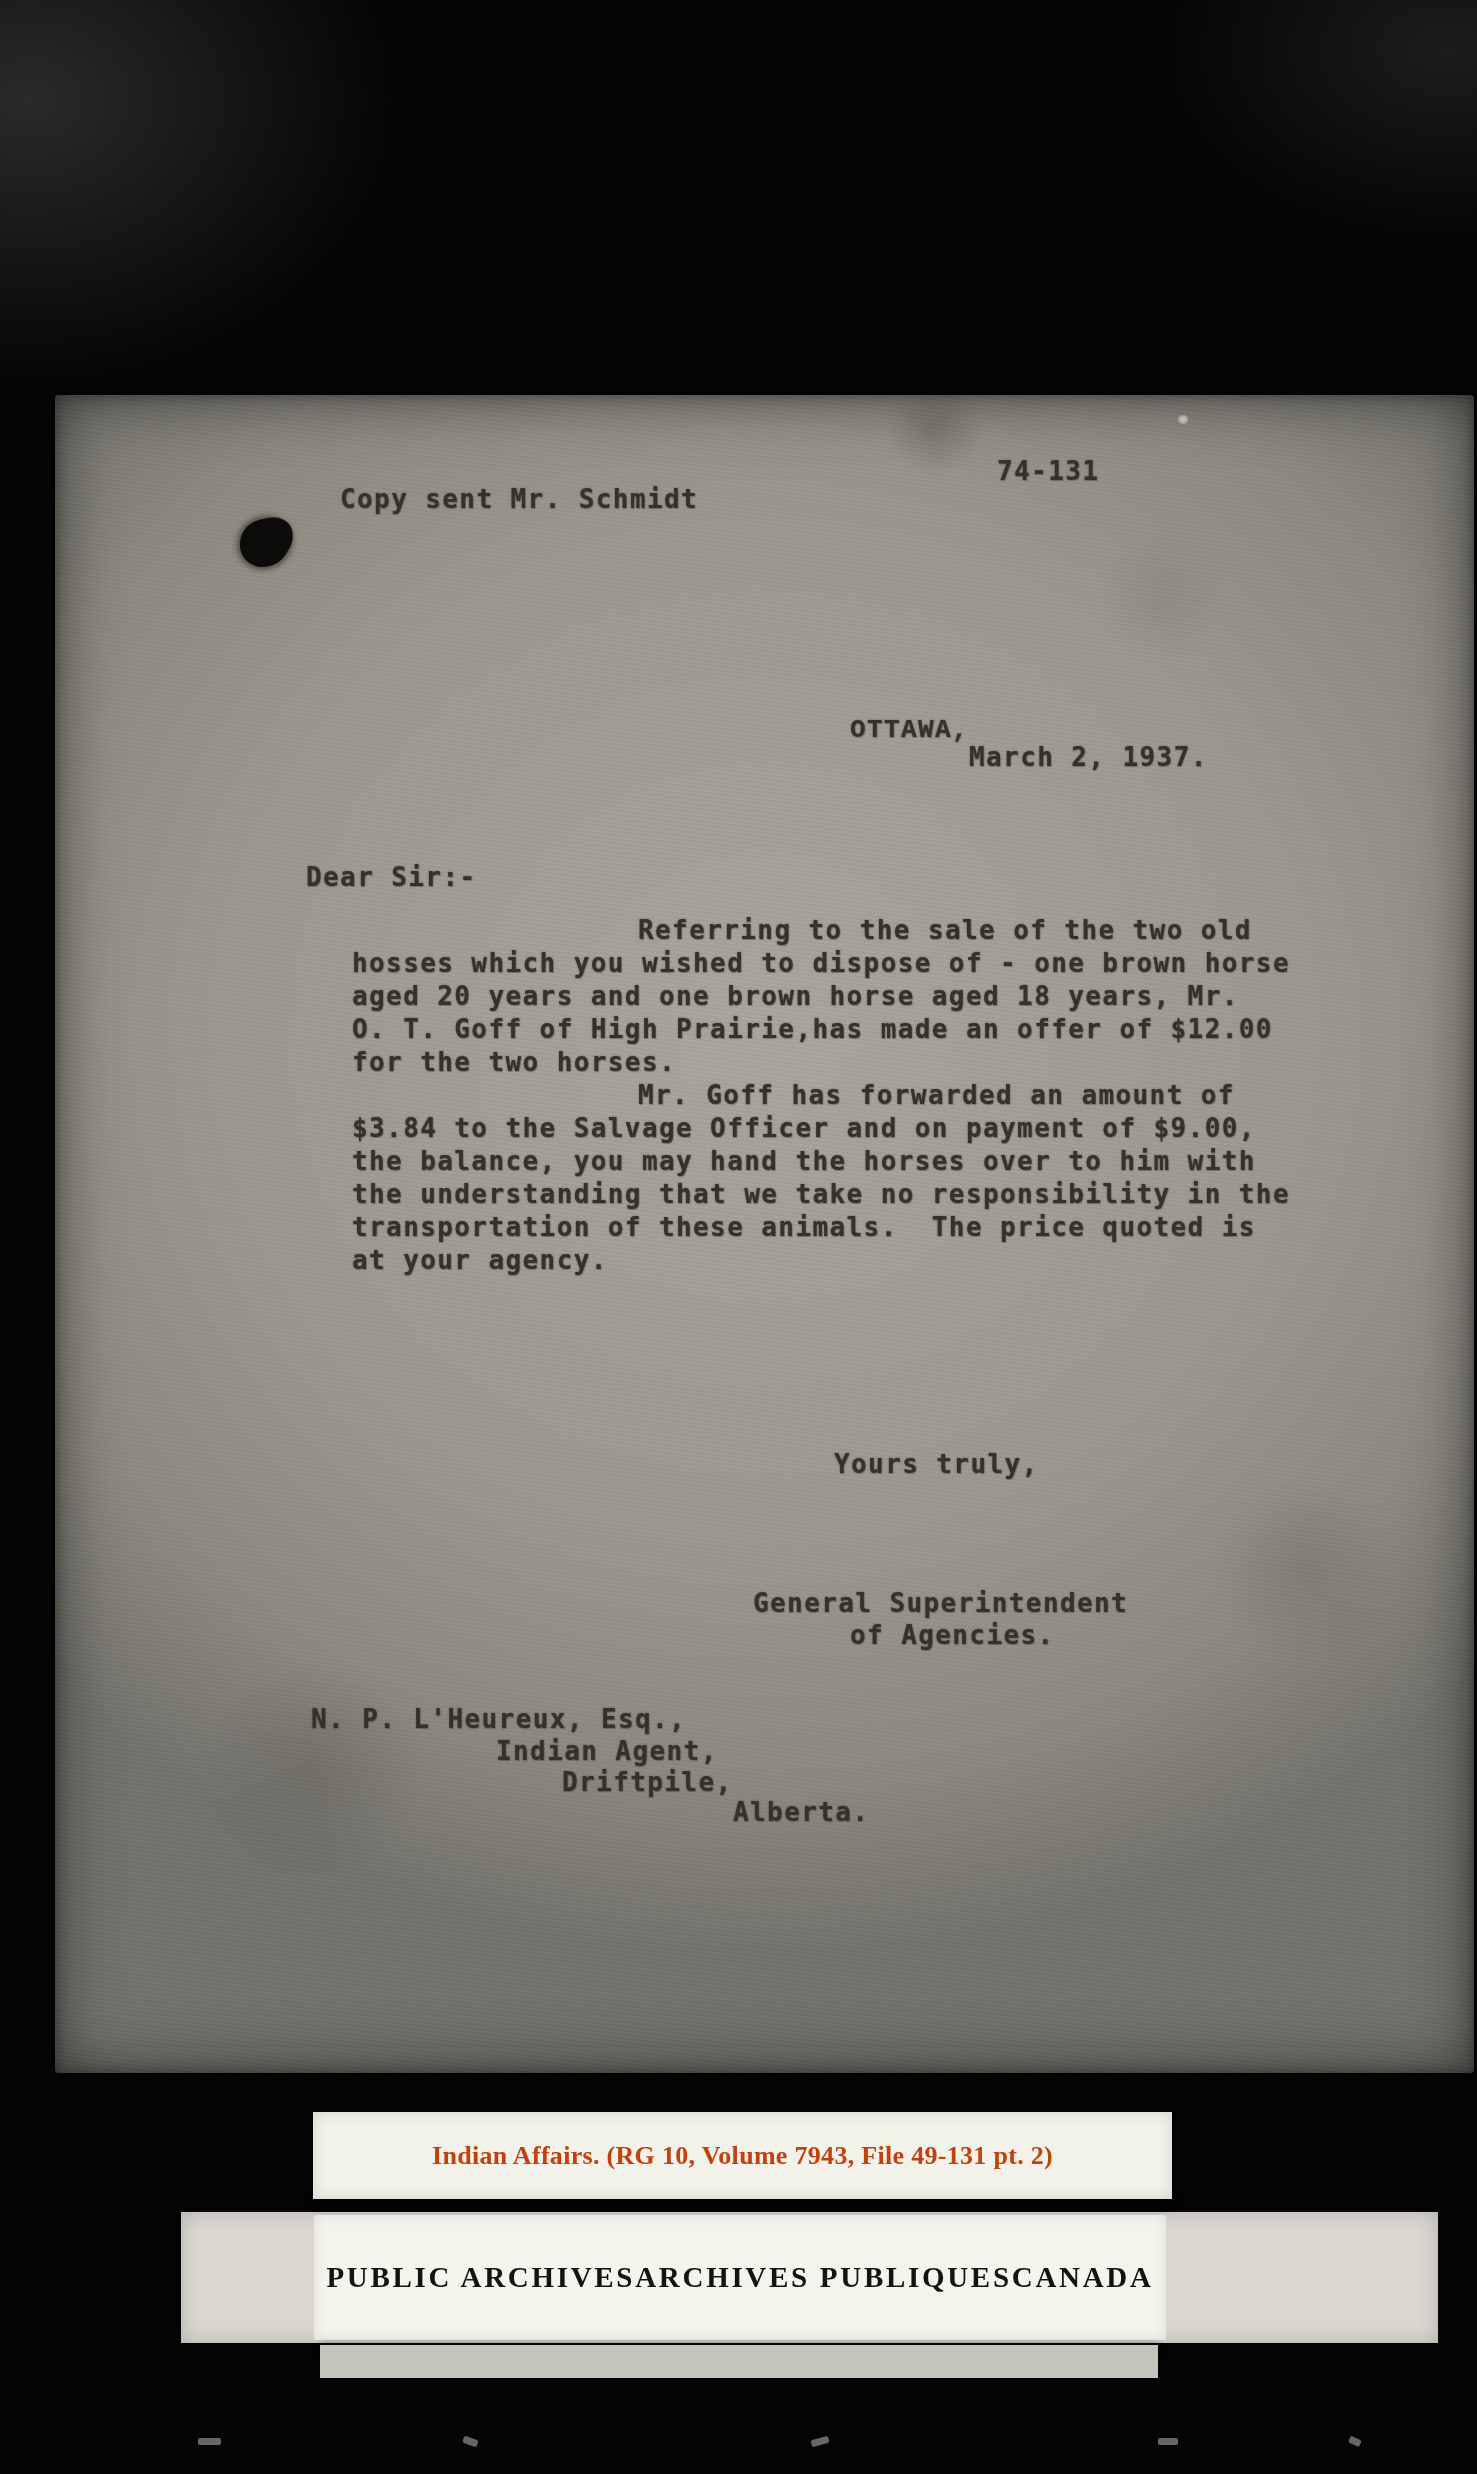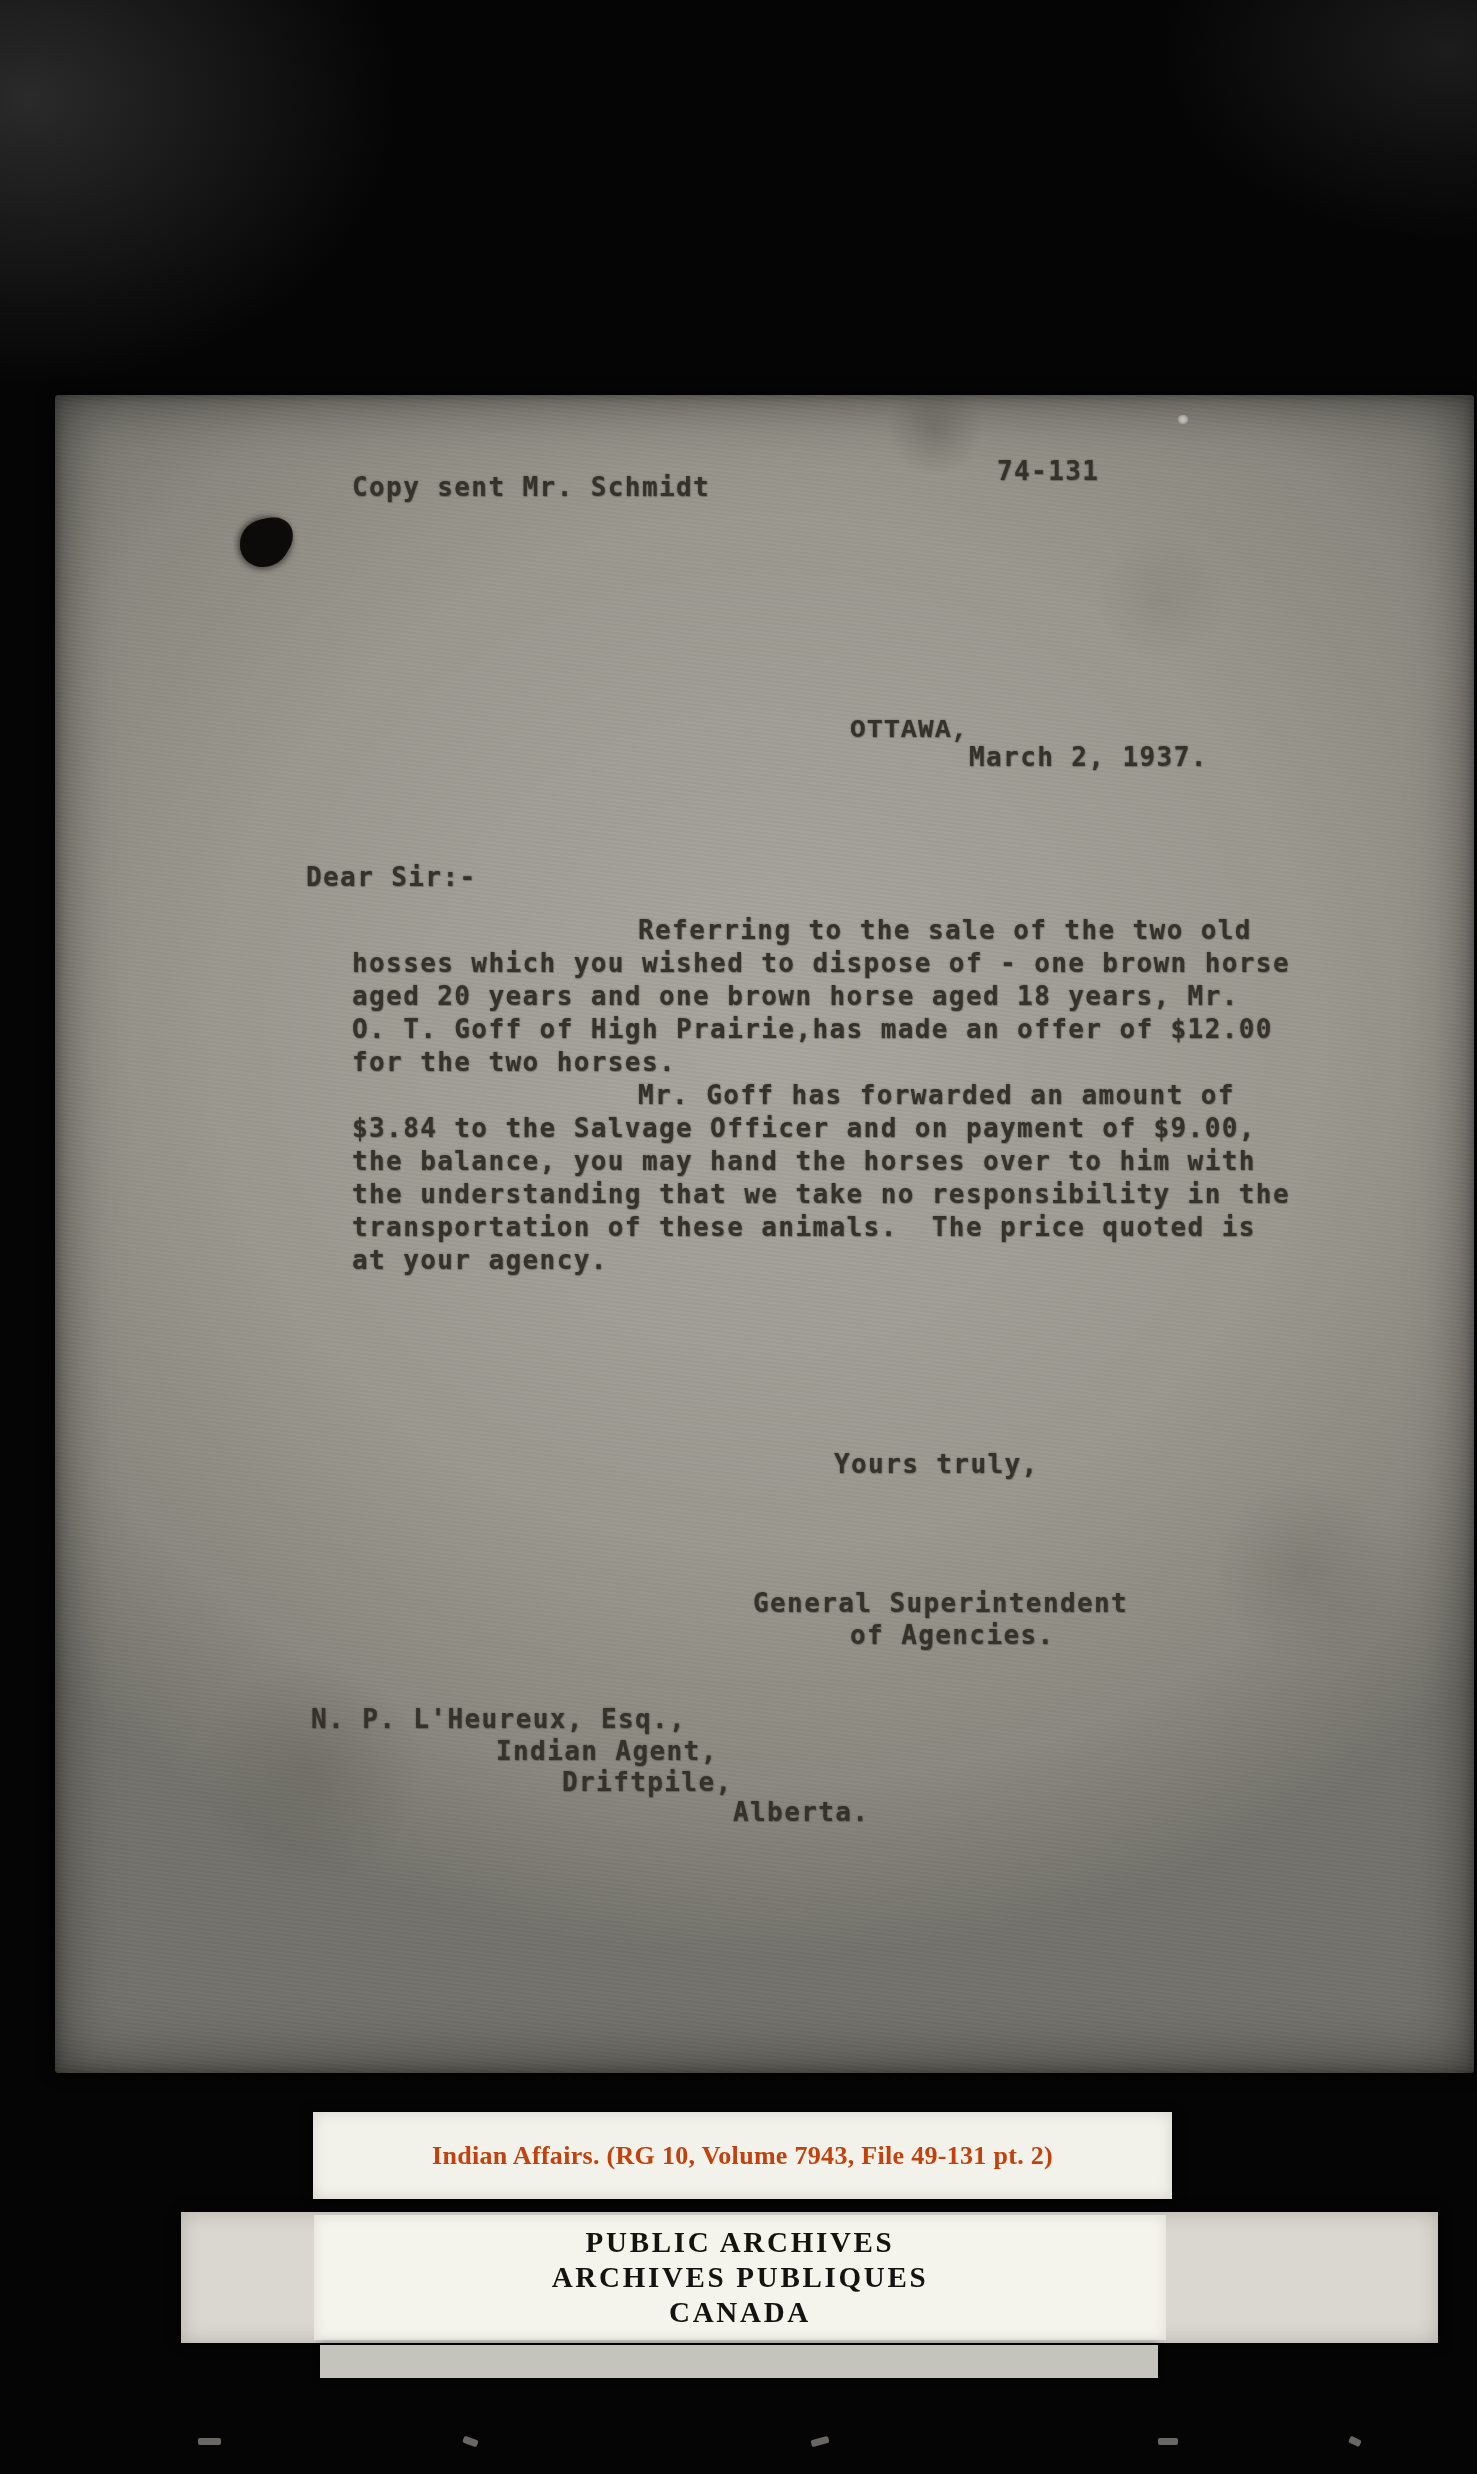--- a/index.html
+++ b/index.html
@@ -33,21 +33,21 @@
     border-radius:58% 46% 62% 50%;box-shadow:0 0 6.8px 2px rgba(10,8,6,.6), 5.5px -4.1px 0 -2.7px #14120f;
   }
   .speck{position:absolute;left:1123px;top:20.4px;width:9.5px;height:8.2px;background:#c9c7bf;
     border-radius:50%;box-shadow:0 0 4.1px rgba(0,0,0,.4) inset;}
   .tw{ 
     position:absolute;color:#36322b;font-weight:bold;font-size:26px;line-height:33px;
     letter-spacing:1.4px;white-space:pre-wrap;
     text-shadow:0 0 2px rgba(48,43,36,.55), 0.7px 0.7px 0 rgba(48,43,36,.25);
   }
   .para{width:1063px;text-indent:286px;margin-left:41px;}
-  .copy-note{left:285px;top:76px;margin-left:12px;}
+  .copy-note{left:285px;top:88px;}
   .file-number{left:942px;top:60px;}
   .city{left:795px;top:319px;font-family:Liberation Mono, monospace;}
   .date{left:914px;top:346px;}
   .salutation{left:251px;top:466px;}
   .p1{left:256px;top:519px;}
   .p2{left:256px;top:684px;}
   .p3{left:256px;top:886px;}
   .closing{left:733px;top:1053px;margin-left:46px;}
   .sig1{left:698px;top:1192px;}
   .sig2{left:795px;top:1224px;}
@@ -64,21 +64,21 @@
   .label-ref .txt{
     font-family:"Liberation Serif", serif;font-weight:bold;font-size:26px;color:#c2410c;
     letter-spacing:0.3px;
   }
   .stamp-band{
     position:absolute;left:181px;top:2212px;width:1257px;height:131px;background:#d9d7cf;
     box-shadow:0 0 11px rgba(0,0,0,.85), inset 0 0 20.4px rgba(0,0,0,.18);
   }
   .stamp-card{
     position:absolute;left:133px;top:2.7px;width:852px;height:125px;background:#f4f3ec;
-    display:flex;flex-direction:column;align-items:center;justify-content:center;
+    display:flex;flex-direction:row;align-items:center;justify-content:center;
     box-shadow:inset 0 0 12.3px rgba(0,0,0,.1);
   }
   .stamp-card .line{
     font-family:"Liberation Serif", serif;font-weight:bold;font-size:29px;line-height:35px;
     letter-spacing:2.7px;color:#14130f;
   }
   .strip-small{
     position:absolute;left:320px;top:2345px;width:838px;height:33px;background:#e6e5dd;
     opacity:.85;box-shadow:0 0 6.8px rgba(0,0,0,.7);
   }

